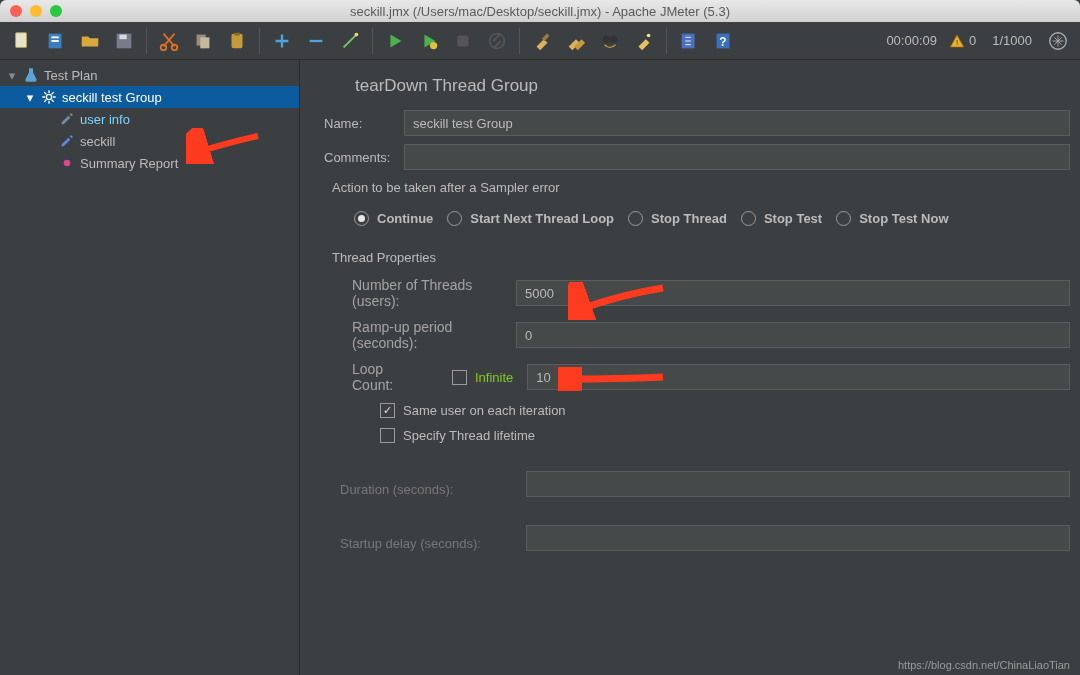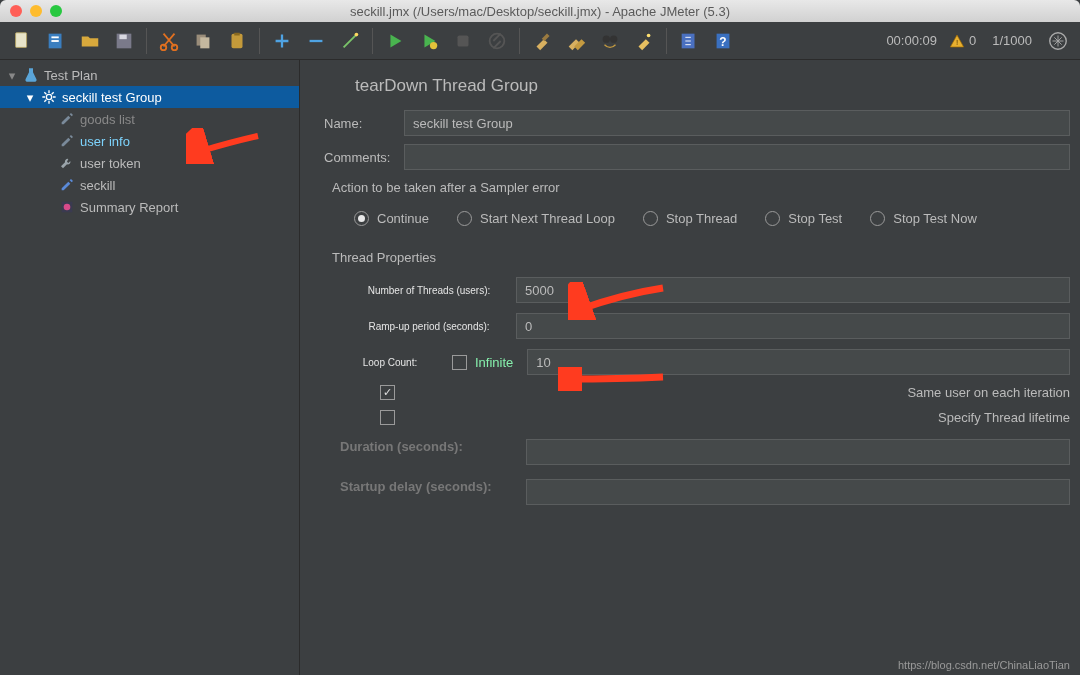--- a/index.html
+++ b/index.html
@@ -21,32 +21,32 @@
 .tree-row { height:22px; display:flex; align-items:center; padding-left:6px; cursor:pointer; white-space:nowrap;}
 .tree-row.sel { background:#0D5B9F; color:#fff;}
 .tree-row .arrow{ width:12px; text-align:center; color:#888;}
 .tree-row .ic { width:18px; height:18px; margin:0 4px; display:flex; align-items:center; justify-content:center;}
 .main { flex:1; background:#3C3F41; padding:16px 10px 10px 18px; color:#BBB; overflow:auto; position:relative;}
 h2.pt { font-size:17px; font-weight:500; color:#BBB; margin-bottom:14px;margin-left:31px;}
 .form-row { display:flex; align-items:center; margin-bottom:8px;}
 .lbl { width:80px; text-align:left; color:#BBB; font-size:13px; padding-right:6px;}
 .tinput { flex:1; height:26px; background:#45494A; border:1px solid #5A5D5E; color:#BBB; font-size:13px; padding:0 8px; outline:none;}
 .legend { font-size:13px; color:#BBB; margin:10px 0 12px 8px;}
-.radio-row { display:flex; align-items:center; gap:28px; margin:16px 0 24px 30px;}
+.radio-row { display:flex; align-items:center; gap:14px; margin:16px 0 24px 30px;font-weight:bold;}
 .rad { display:flex; align-items:center; gap:8px; font-size:13px; color:#BBB;}
 .rcircle { width:15px; height:15px; border:1.5px solid #9A9A9A; border-radius:50%; display:flex; align-items:center; justify-content:center;}
 .rcircle.ck::after{content:"";width:7px;height:7px;background:#E8E8E8;border-radius:50%;}
 .sect-title { font-size:13px; color:#BBB; margin:8px 0 12px 8px;}
 .prop-row { display:flex; align-items:center; margin:10px 0 10px 28px; }
-.prop-lbl { text-align:center; color:#e5e5e5; font-size:10px; padding-right:10px;}
+.prop-lbl { text-align:left; color:#a3a3a3; font-size:14px; padding-right:10px;}
 .pw1{width:164px}.pw2{width:164px}.pw3{width:86px}
 .chk { width:15px; height:15px; border:1.5px solid #9A9A9A; display:inline-flex; align-items:center; justify-content:center; margin-right:8px; font-size:11px; color:#E0E0E0;}
 .chk.ck::after{content:"✓";}
-.chk-row{ display:flex; align-items:center; font-size:13px; color:#BBB; margin:10px 0 10px 56px;justify-content:space-between;}
-.dis-row{ display:flex; align-items:flex-start; margin:14px 0 14px 16px; font-size:13px; color:#777;font-weight:bold;}
+.chk-row{ display:flex; align-items:center; font-size:13px; color:#BBB; margin:10px 0 10px 56px;}
+.dis-row{ display:flex; align-items:flex-end; margin:28px 0 14px 16px; font-size:13px; color:#777;}
 .dis-lbl{width:186px; text-align:left; padding-left:0;}
 .dis-in{flex:1;height:26px;background:#45494A;border:1px solid #5A5D5E;}
 .splitter{width:6px;display:flex;align-items:center;justify-content:center;}
 .splitter::after{content:"⋮⋮";color:#666;font-size:8px;}
 .arrow-ann { position:absolute; pointer-events:none; }
 .footer { position:absolute; bottom:4px; right:10px; font-size:11px; color:#9A9A9A;}
 
 .ico{width:22px;height:22px}
 </style>
 </head>
@@ -218,43 +218,27 @@
       <div class="tree-row sel" style="padding-left:24px">
         <span class="arrow" style="color:#fff">▾</span>
         <span class="ic">
             <svg width="16" height="16" viewBox="0 0 24 24">
               <circle cx="12" cy="12" r="4" fill="none" stroke="#fff" stroke-width="2"></circle>
               <path d="M12 2v4M12 18v4M2 12h4M18 12h4M5 5l3 3M16 16l3 3M19 5l-3 3M8 16l-3 3" stroke="#fff" stroke-width="2"></path>
             </svg>
           </span>
         <span>seckill test Group</span>
       </div>
-      <div class="tree-row" style="padding-left:54px;color:#888">
+      <div class="tree-row" style="padding-left:54px;color:#7dd3fc">
         <span class="ic">
             <svg width="16" height="16" viewBox="0 0 24 24">
               <path d="M18 3l3 3-2 2-3-3zM14 7l3 3-10 10H4v-3z" fill="#7A8A9A"></path>
             </svg>
           </span>
-        <span>goods list</span>
-      </div>
-      <div class="tree-row" style="padding-left:54px;color:#7dd3fc">
-        <span class="ic">
-            <svg width="16" height="16" viewBox="0 0 24 24">
-              <path d="M18 3l3 3-2 2-3-3zM14 7l3 3-10 10H4v-3z" fill="#7A8A9A"></path>
-            </svg>
-          </span>
         <span>user info</span>
-      </div>
-      <div class="tree-row" style="padding-left:54px">
-        <span class="ic">
-            <svg width="16" height="16" viewBox="0 0 24 24">
-              <path d="M14 6a4 4 0 00-5 5l-6 6 3 3 6-6a4 4 0 005-5l-3 3-2-2z" fill="#9AA4AA"></path>
-            </svg>
-          </span>
-        <span>user token</span>
       </div>
       <div class="tree-row" style="padding-left:54px">
         <span class="ic">
             <svg width="16" height="16" viewBox="0 0 24 24">
               <path d="M18 3l3 3-2 2-3-3zM14 7l3 3-10 10H4v-3z" fill="#5A8AD8"></path>
             </svg>
           </span>
         <span>seckill</span>
       </div>
       <div class="tree-row" style="padding-left:54px">
@@ -322,21 +306,21 @@
         <input class="tinput" style="flex: 1 1 0%;" value="5000">
       </div>
       <div class="prop-row">
         <span class="prop-lbl pw2">Ramp-up period (seconds):</span>
         <input class="tinput" style="flex: 1 1 0%;" value="0">
       </div>
       <div class="prop-row">
         <span class="prop-lbl pw3">Loop Count:</span>
         <span style="width:14px"></span>
         <span class="chk"></span>
-        <span style="margin-right:14px;font-size:13px;color:#86efac">Infinite</span>
+        <span style="margin-right:14px;font-size:13px;color:#84cc16">Infinite</span>
         <input class="tinput" style="flex: 1 1 0%;" value="10">
       </div>
 
       <div class="chk-row">
         <span class="chk ck"></span>
         <span>Same user on each iteration</span>
       </div>
       <div class="chk-row">
         <span class="chk"></span>
         <span>Specify Thread lifetime</span>

